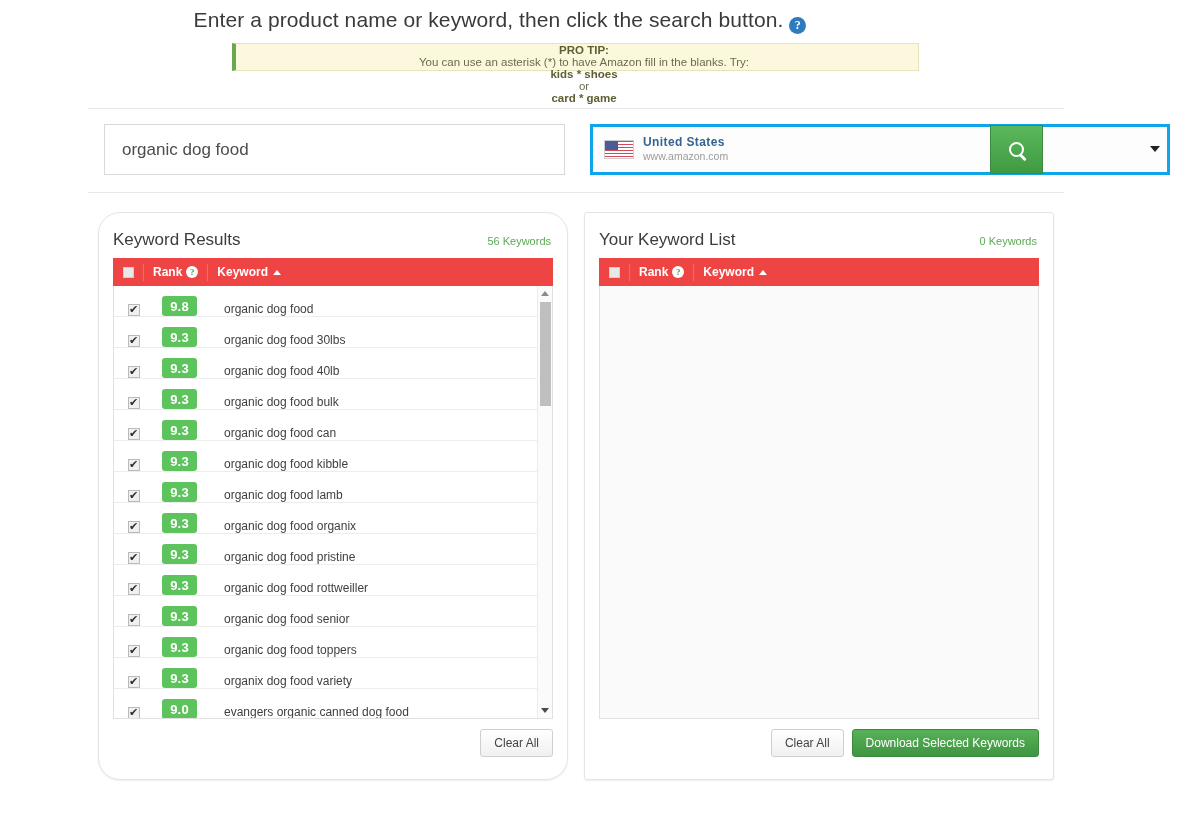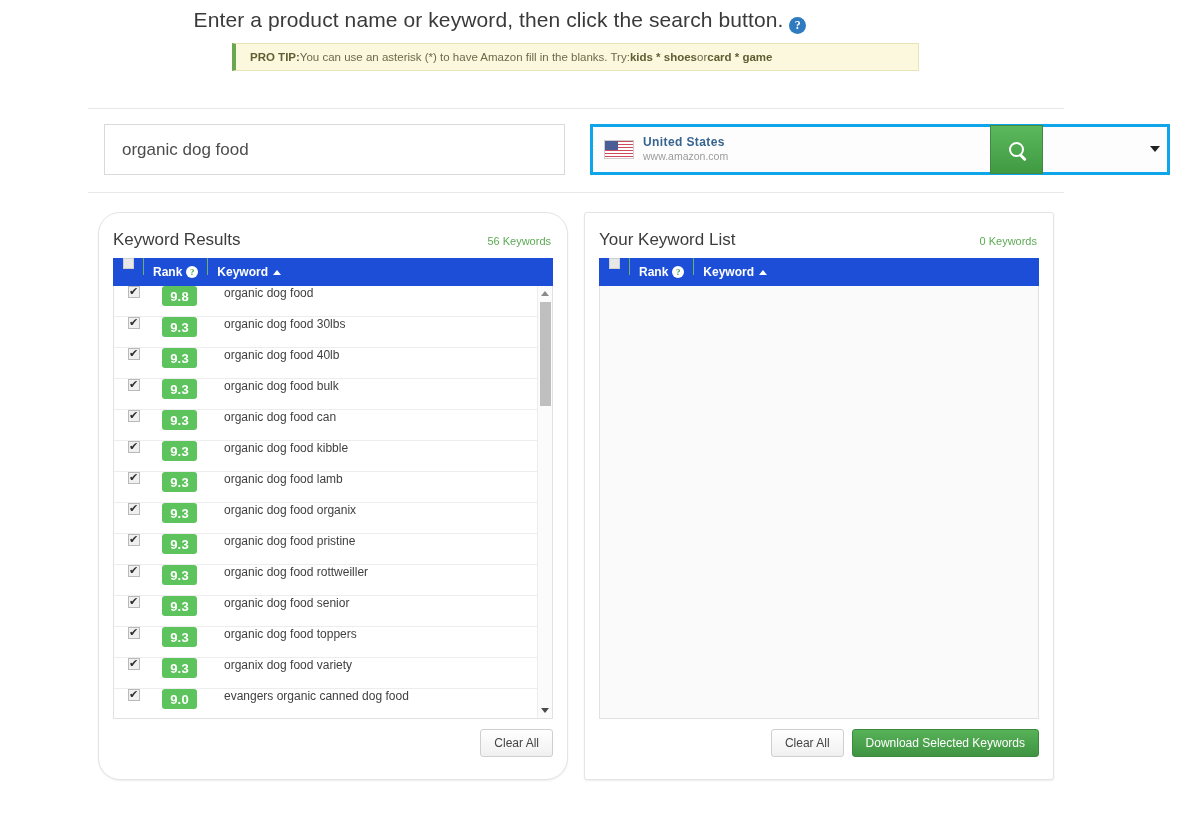--- a/index.html
+++ b/index.html
@@ -32,20 +32,21 @@
   .protip {
     position: absolute; left: 232px; top: 43px;
     width: 687px; height: 28px;
     background: #fbf8dd;
     border: 1px solid #e9e4b8;
     border-left: 4px solid #6aa84f;
     display: flex; align-items: center;
     padding-left: 14px;
     font-size: 11.5px; color: #6b6b4a;
     white-space: nowrap;
+    flex-direction: column;
   }
   .protip b { color: #5e5e33; }
   .protip .kw { font-weight: bold; color: #5e5e33; }
 
   .hr-top {
     position: absolute; left: 88px; top: 108px; width: 976px; height: 1px;
     background: #e8e8e8;
   }
   .hr-bottom {
     position: absolute; left: 88px; top: 192px; width: 976px; height: 1px;
@@ -119,22 +120,22 @@
     position: absolute; left: 14px; top: 17px;
     font-size: 17px; color: #3d3d3d; font-weight: 400;
   }
   .panel-count {
     position: absolute; right: 16px; top: 22px;
     font-size: 11px; font-weight: normal; color: #5cab54;
   }
 
   .thead {
     position: absolute; left: 14px; top: 45px; right: 14px; height: 28px;
-    background: #1d4ed8;
-    display: flex; 
+    background: #ef4444;
+    display: flex; align-items: center;
     color: #fff; font-size: 12px; font-weight: bold;
   }
   .th-cb {
     width: 11px; height: 11px; background: #e8e8e8;
     border: 1px solid #cfcfcf; margin-left: 10px; flex: none; cursor: pointer;
   }
   .th-sep { width: 1px; height: 17px; background: #6bb167; margin: 0 9px; flex:none; }
   .th-rank { display: flex; align-items: center; }
   .q-mark {
     display: inline-block; width: 12px; height: 12px; border-radius: 50%;
@@ -155,21 +156,21 @@
     border: 1px solid #e1e1e1; border-top: none;
     background: #fff;
     overflow: hidden;
   }
   #list-right .list-wrap-inner { background: #fafafa; width: 100%; height: 100%; }
   .list-scroll {
     position: absolute; left: 0; top: 0; right: 15px; bottom: 0;
     overflow: hidden;
   }
   .krow {
-    height: 31px; display: flex; align-items: flex-start;
+    height: 31px; display: flex; align-items: flex-end;
     border-bottom: 1px solid #ededed;
     font-size: 12px; color: #3f3f3f;
   }
   .krow .cb {
     width: 12px; height: 12px; margin-left: 14px; flex: none;
     background: #f0f0f0; border: 1px solid #b9b9b9;
     position: relative; cursor: pointer;
   }
   .krow .cb:after {
     content: "\2714"; position: absolute; left: 0px; top: -3px;

